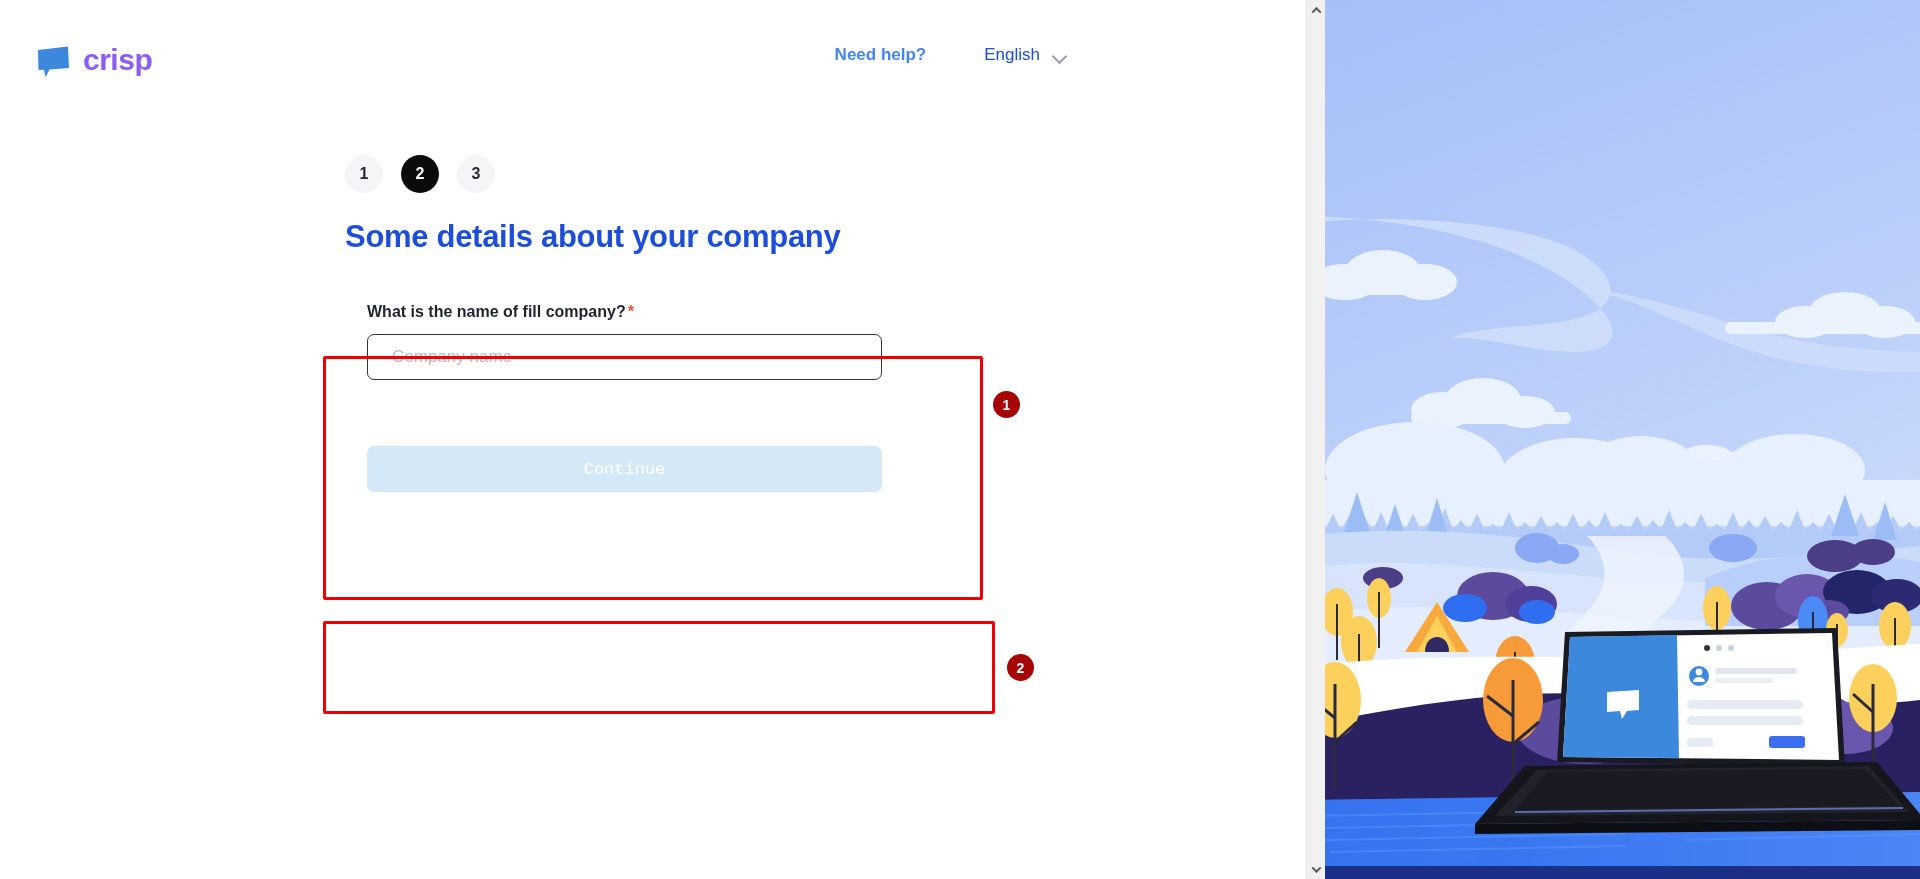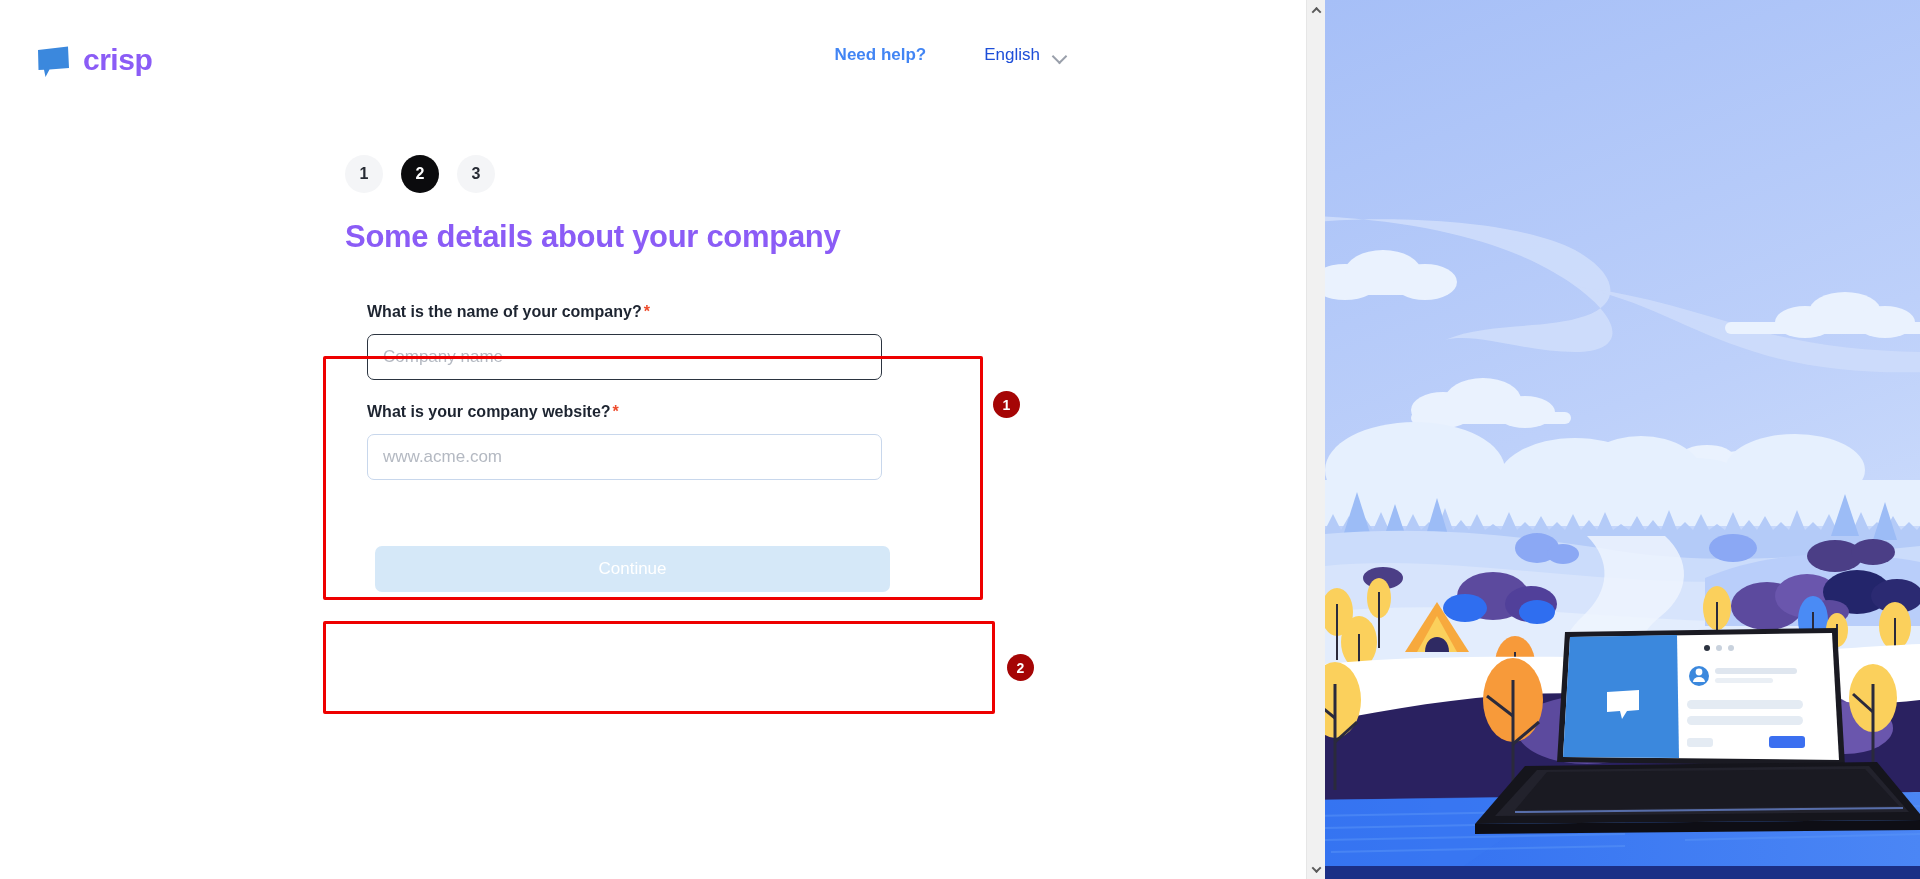--- a/index.html
+++ b/index.html
@@ -127,21 +127,21 @@
     cursor: pointer;
   }
   .step.active {
     background: #0b0b0d;
     color: #ffffff;
   }
 
   .page-title {
     font-size: 31px;
     font-weight: 700;
-    color: #8b5cf6;
+    color: #1d4ed8;
     letter-spacing: -0.3px;
     margin-bottom: 26px;
   }
 
   .page-desc {
     font-size: 17px;
     line-height: 1.55;
     color: #4d5562;
     width: 612px;
     margin-bottom: 34px;
@@ -170,21 +170,21 @@
     margin-left: 2px;
   }
 
   .text-input {
     display: block;
     width: 515px;
     height: 46px;
     border-radius: 7px;
     border: 1.5px solid #c8d7ec;
     background: #ffffff;
-    padding: 0 15px;
+    padding: 0 24px;
     font-size: 17px;
     font-family: "Liberation Sans", sans-serif;
     color: #1d2430;
     outline: none;
   }
   .text-input.focused { border-color: #2b3440; }
   .text-input::placeholder { color: #b4b9c2; }
 
   
   .btn-wrap {
@@ -195,23 +195,22 @@
   }
   .btn-continue {
     display: block;
     width: 515px;
     height: 46px;
     border: none;
     border-radius: 7px;
     background: #d5e8f8;
     color: #ffffff;
     font-size: 17px;
-    font-family: Liberation Sans, sans-serif;
+    font-family: Liberation Mono, monospace;
     cursor: default;
-    margin-left: 8px;
   }
 
   
   .anno-box {
     position: absolute;
     border: 3px solid #ee0000;
     border-radius: 2px;
     pointer-events: none;
   }
   .anno-badge {
@@ -308,31 +307,25 @@
         <span class="step">3</span>
       </div>
 
       <h1 class="page-title">Some details about your company</h1>
 
 
       <div class="fields-wrap">
 
         <div class="field">
           <div class="field-label">
-            <span>What is the name of your company?</span><span class="req-star">*</span>
+            <span>What is the name of fill company?</span><span class="req-star">*</span>
           </div>
           <input class="text-input focused" type="text" placeholder="Company name" style="">
         </div>
 
-        <div class="field">
-          <div class="field-label">
-            <span>What is your company website?</span><span class="req-star">*</span>
-          </div>
-          <input class="text-input" type="text" placeholder="www.acme.com" style="">
-        </div>
       </div>
 
       <div class="btn-wrap">
         <button class="btn-continue" disabled="">Continue</button>
       </div>
     </div>
 
     <div class="anno-box" id="anno-box-1"></div>
     <div class="anno-badge" id="anno-badge-1">1</div>
     <div class="anno-box" id="anno-box-2"></div>

